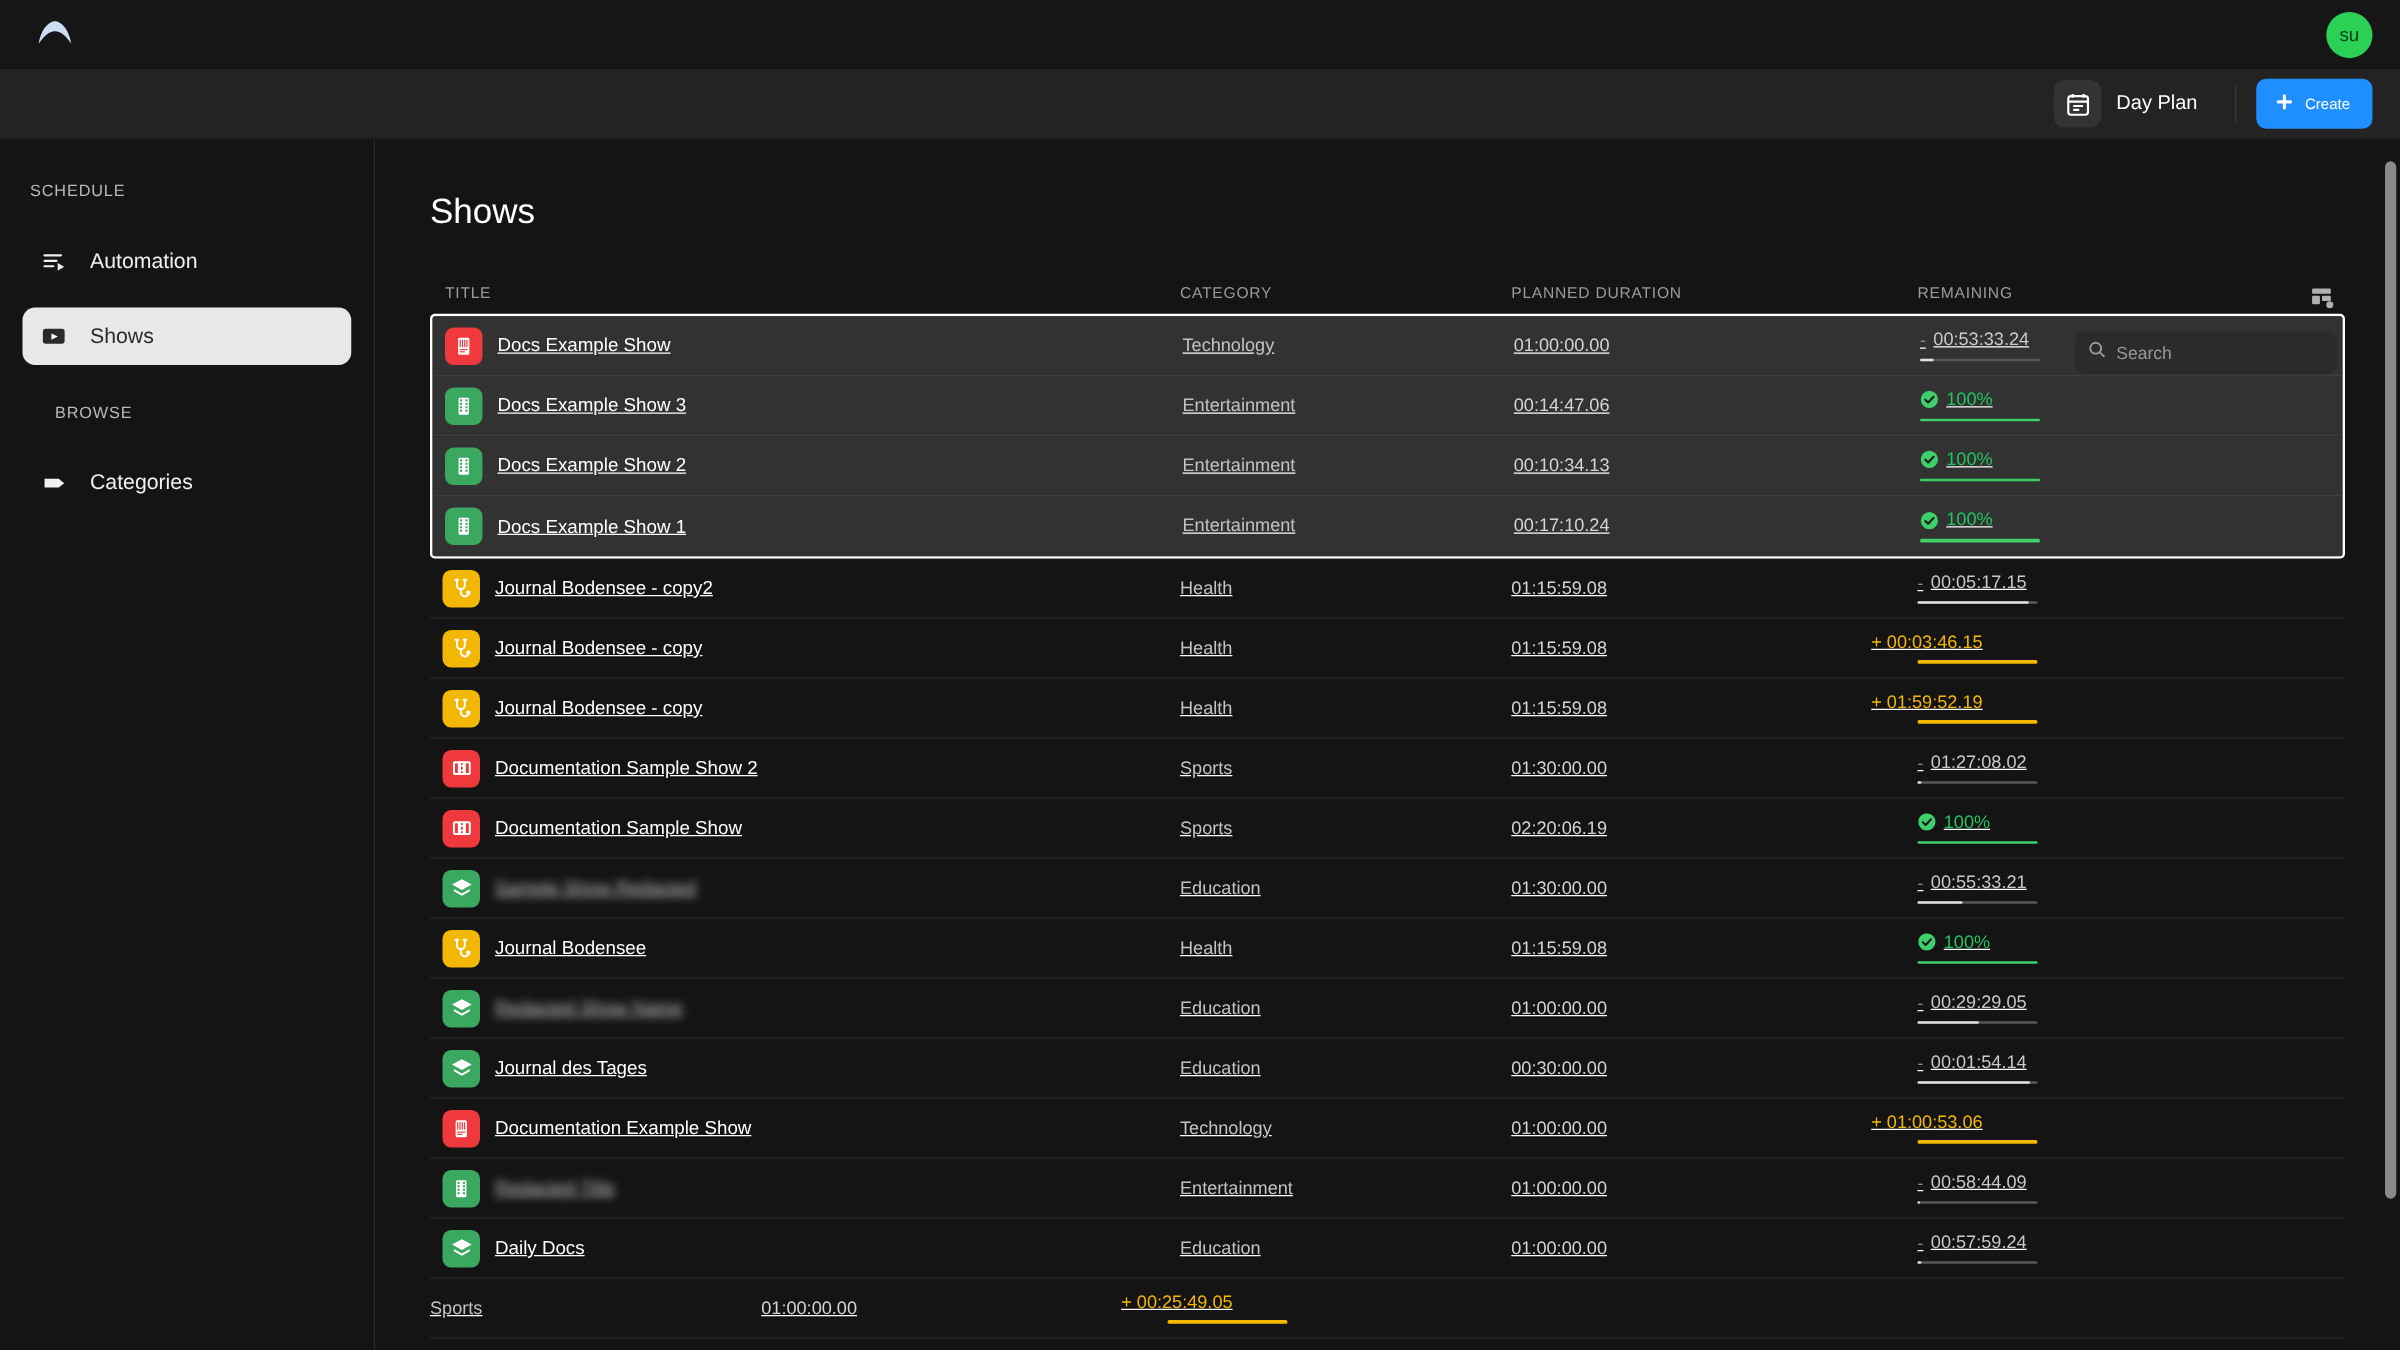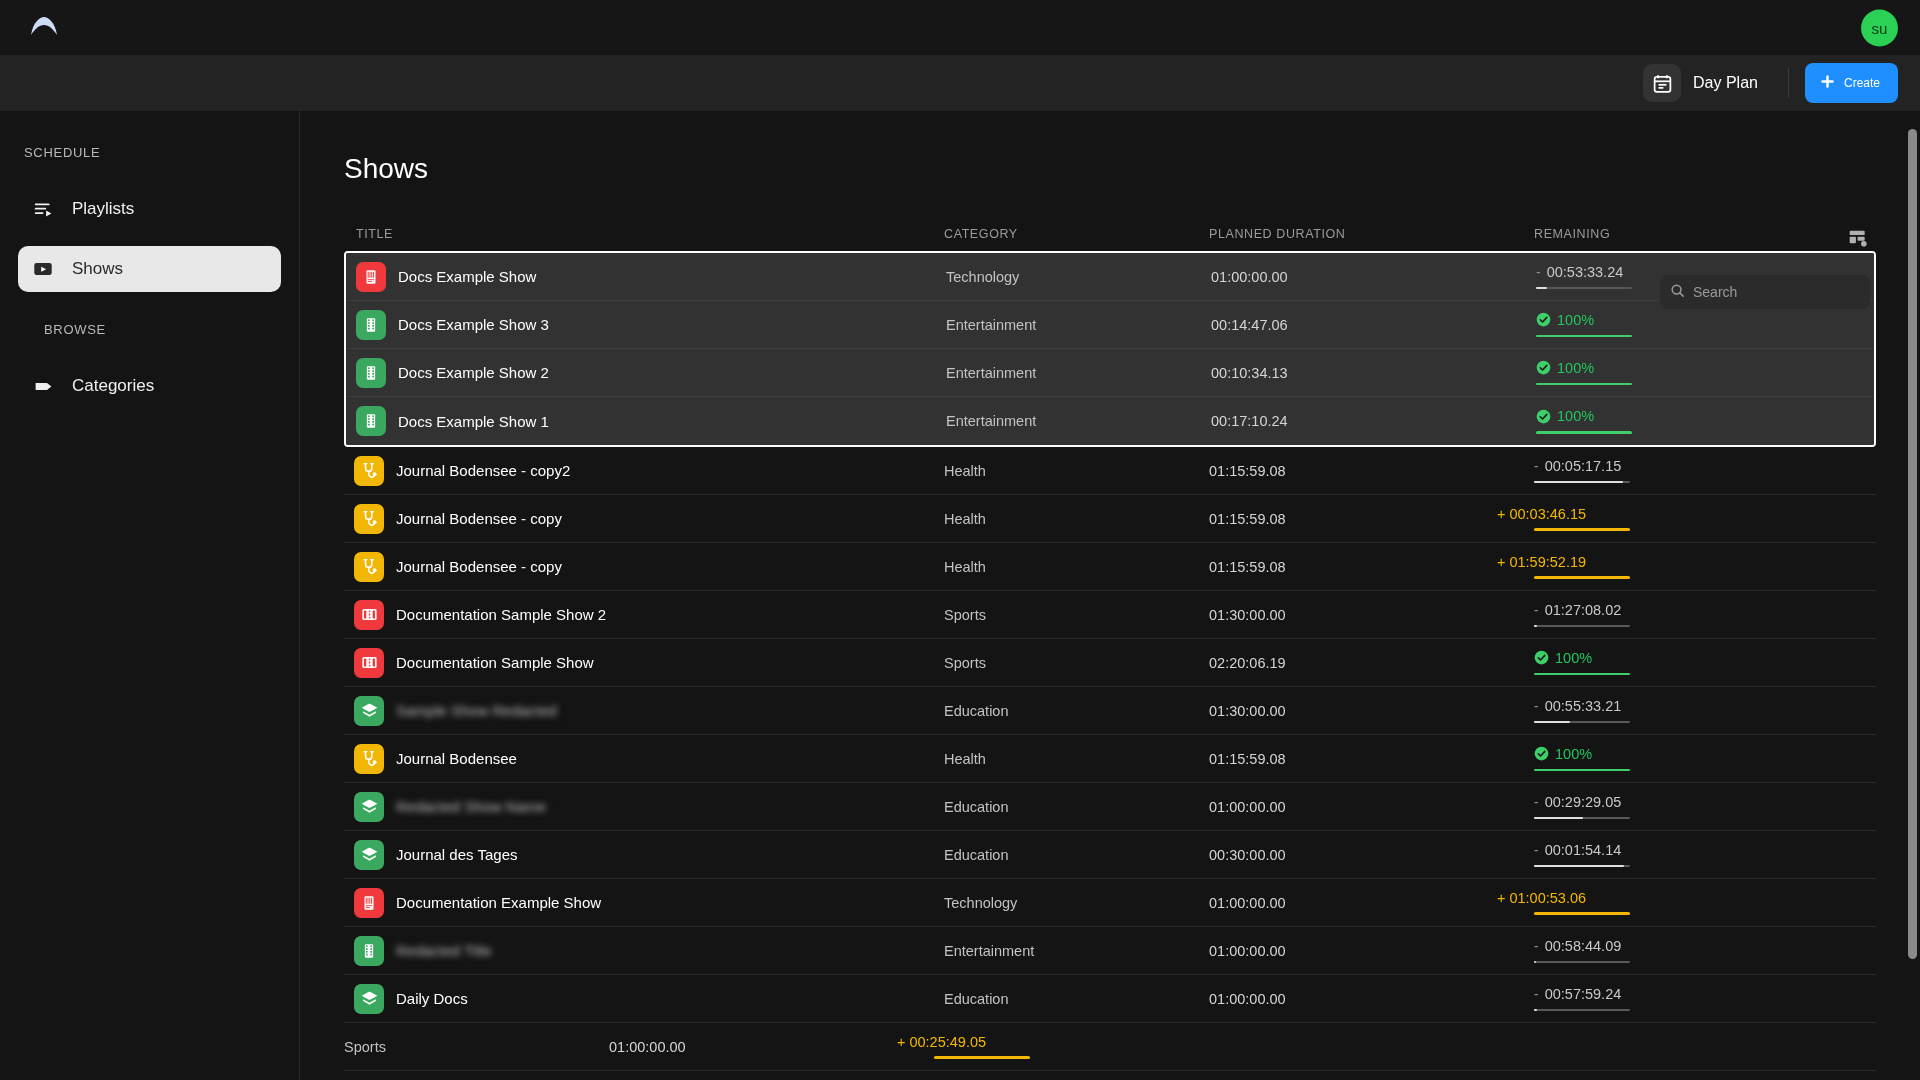--- a/index.html
+++ b/index.html
@@ -131,21 +131,21 @@
     overflow: hidden;
   }
   .main-inner { padding: 0 44px 0 44px; }
   .page-title {
     font-size: 28px;
     color: #ffffff;
     padding-top: 42px;
   }
   .search-box {
     position: absolute;
-    top: 164px; right: 50px;
+    top: 154px; right: 50px;
     width: 210px; height: 34px;
     background: #2b2b2b;
     border-radius: 8px;
     display: flex; align-items: center;
     gap: 8px;
     padding: 0 10px;
   }
   .search-input {
     background: transparent; border: none; outline: none;
     color: #cfcfcf; font-size: 14px;
@@ -167,21 +167,21 @@
   .col-title   { width: 600px; padding-left: 12px; }
   .col-cat     { width: 265px; }
   .col-dur     { width: 325px; }
   .col-rem     { width: 250px; }
   .cols-icon {
     position: absolute; right: 8px; top: 50%;
     transform: translateY(-50%);
     cursor: pointer;
   }
 
-  .table-body { position: relative; }
+  .table-body { position: relative; text-decoration: underline; }
   .sel-block {
     border: 2px solid #ffffff;
     border-radius: 4px;
     overflow: hidden;
   }
   .row {
     display: flex;
     align-items: center;
     height: 48px;
     border-bottom: 1px solid #2b2b2b;
@@ -289,21 +289,21 @@
 
     <div class="side-item">
       <span class="side-icon">
         <svg width="21" height="21" viewBox="0 0 24 24" stroke="#f0f0f0" stroke-width="2" stroke-linecap="round">
           <line x1="3" y1="6" x2="18" y2="6"></line>
             <line x1="3" y1="11" x2="14" y2="11"></line>
             <line x1="3" y1="16" x2="11" y2="16"></line>
           <path d="M15 13 L21 16.5 L15 20 Z" fill="#f0f0f0" stroke="none"></path>
         </svg>
       </span>
-      <span>Playlists</span>
+      <span>Automation</span>
     </div>
 
     <div class="side-item active">
       <span class="side-icon">
         <svg width="22" height="22" viewBox="0 0 24 24">
           <rect x="2.5" y="5.5" width="19" height="13" rx="2.5" fill="#2a2a2a"></rect>
           <path d="M10 9.5 L15.5 12.2 L10 15 Z" fill="#ffffff"></path>
         </svg>
       </span>
       <span>Shows</span>

